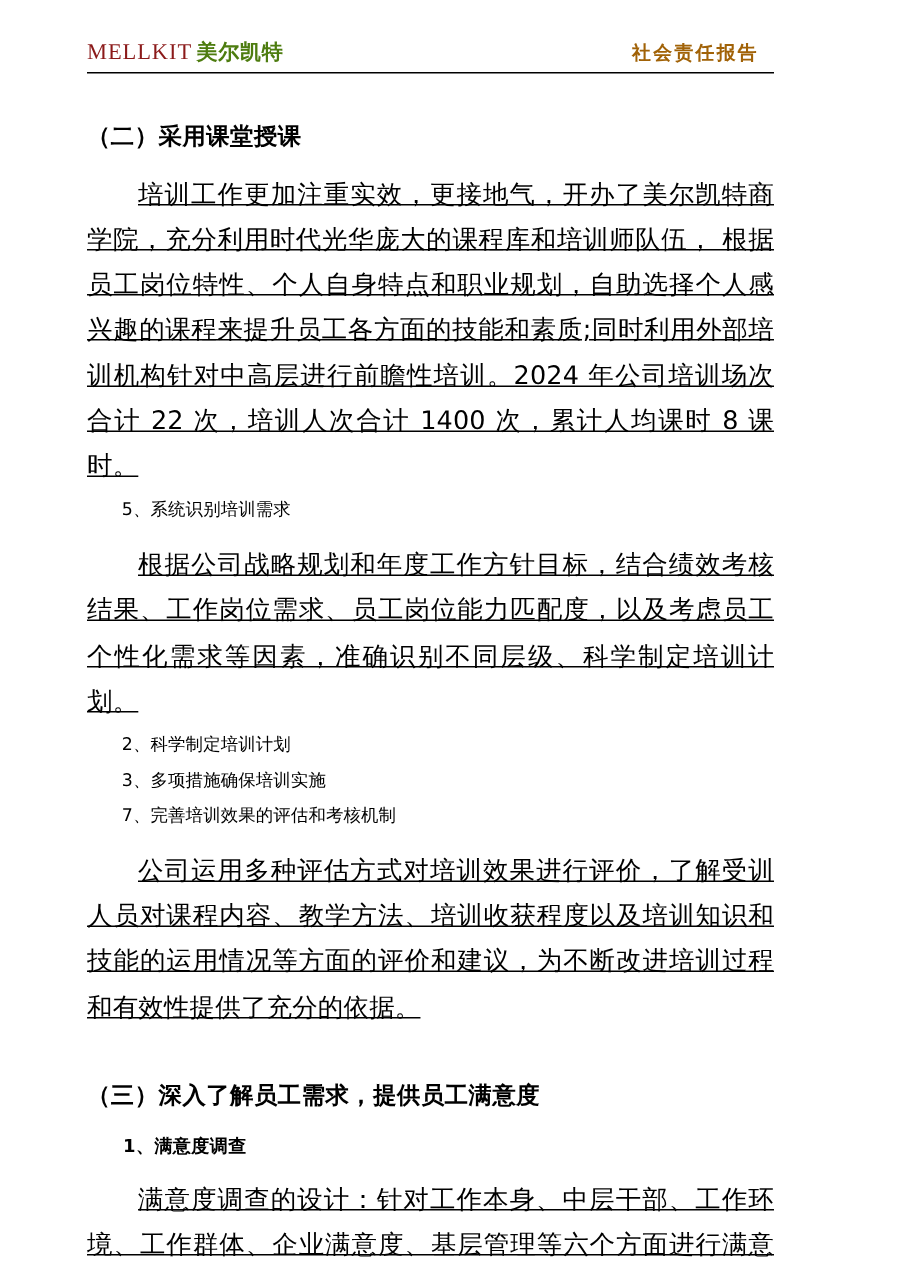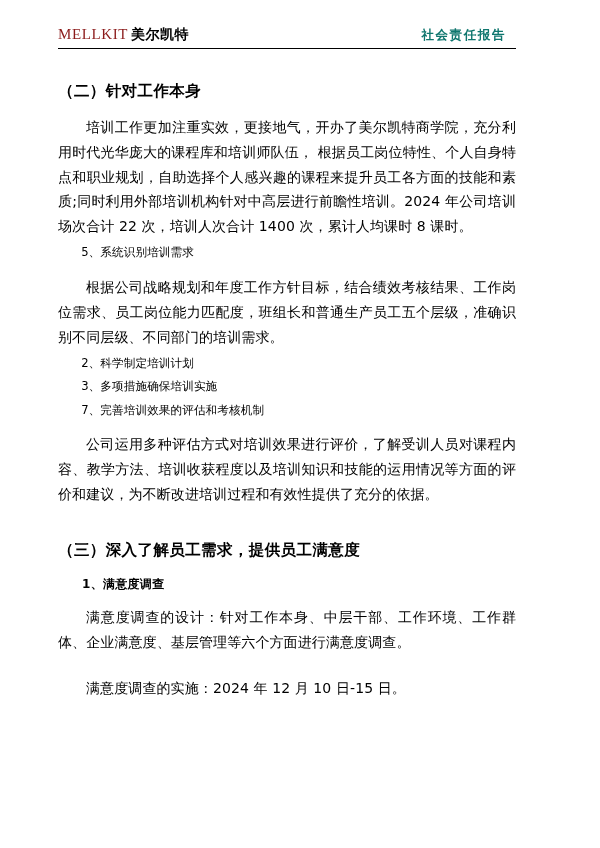--- a/index.html
+++ b/index.html
@@ -41,29 +41,29 @@
   .brand-latin {
     font-family: "Liberation Serif", "DejaVu Serif", serif;
     font-size: 15px;
     letter-spacing: 0.6px;
     color: #8b1a1a;
   }
   .brand-cn {
     font-family: "DejaVu Sans", sans-serif;
     font-size: 14px;
     font-weight: bold;
-    color: #000000;
+    color: #4d7c0f;
     letter-spacing: 0.5px;
   }
   .header-right {
     font-family: "DejaVu Sans", sans-serif;
     font-size: 12.5px;
     font-weight: bold;
     letter-spacing: 1.6px;
-    color: #0f766e;
+    color: #a16207;
     padding-right: 10px;
   }
   .header-rule {
     border-bottom: 1.1px solid #000;
     margin: 0 0 0 0;
   }
 
   
   .content {
     padding-top: 16px;
@@ -78,27 +78,28 @@
   }
   h3.sub-title {
     font-family: "DejaVu Sans", sans-serif;
     font-size: 12px;
     font-weight: bold;
     margin: 14px 0 8px 24px;
     letter-spacing: 0.3px;
   }
   p.para {
     font-family: "DejaVu Sans", sans-serif;
-    font-size: 14px;
+    font-size: 17px;
     line-height: 1.78;
     margin: 12px 0 3px 0;
     text-align: justify;
     text-justify: inter-ideograph;
     text-indent: 2em;
     letter-spacing: 0.1px;
+    text-decoration: underline;
   }
   p.list-head {
     font-family: "DejaVu Sans", sans-serif;
     font-size: 11.6px;
     line-height: 1.78;
     margin: 0 0 3px 0;
     text-indent: 2em;
     letter-spacing: 0.1px;
   }
   .spacer-sm { height: 6px; }
@@ -125,26 +126,26 @@
     <div class="brand">
       <span class="brand-latin">MELLKIT</span>
       <span class="brand-cn">美尔凯特</span>
     </div>
     <div class="header-right">社会责任报告</div>
   </div>
   <div class="header-rule"></div>
 
   <div class="content">
 
-    <h2 class="section-title">（二）针对工作本身</h2>
+    <h2 class="section-title">（二）采用课堂授课</h2>
 
     <p class="para">培训工作更加注重实效，更接地气，开办了美尔凯特商学院，充分利用时代光华庞大的课程库和培训师队伍， 根据员工岗位特性、个人自身特点和职业规划，自助选择个人感兴趣的课程来提升员工各方面的技能和素质;同时利用外部培训机构针对中高层进行前瞻性培训。2024 年公司培训场次合计 22 次，培训人次合计 1400 次，累计人均课时 8 课时。</p>
 
     <p class="list-head">5、系统识别培训需求</p>
-    <p class="para">根据公司战略规划和年度工作方针目标，结合绩效考核结果、工作岗位需求、员工岗位能力匹配度，班组长和普通生产员工五个层级，准确识别不同层级、不同部门的培训需求。</p>
+    <p class="para">根据公司战略规划和年度工作方针目标，结合绩效考核结果、工作岗位需求、员工岗位能力匹配度，以及考虑员工个性化需求等因素，准确识别不同层级、科学制定培训计划。</p>
 
     <p class="list-head">2、科学制定培训计划</p>
 
     <p class="list-head">3、多项措施确保培训实施</p>
 
     <p class="list-head">7、完善培训效果的评估和考核机制</p>
     <p class="para">公司运用多种评估方式对培训效果进行评价，了解受训人员对课程内容、教学方法、培训收获程度以及培训知识和技能的运用情况等方面的评价和建议，为不断改进培训过程和有效性提供了充分的依据。</p>
 
     <div class="spacer-md"></div>
 

